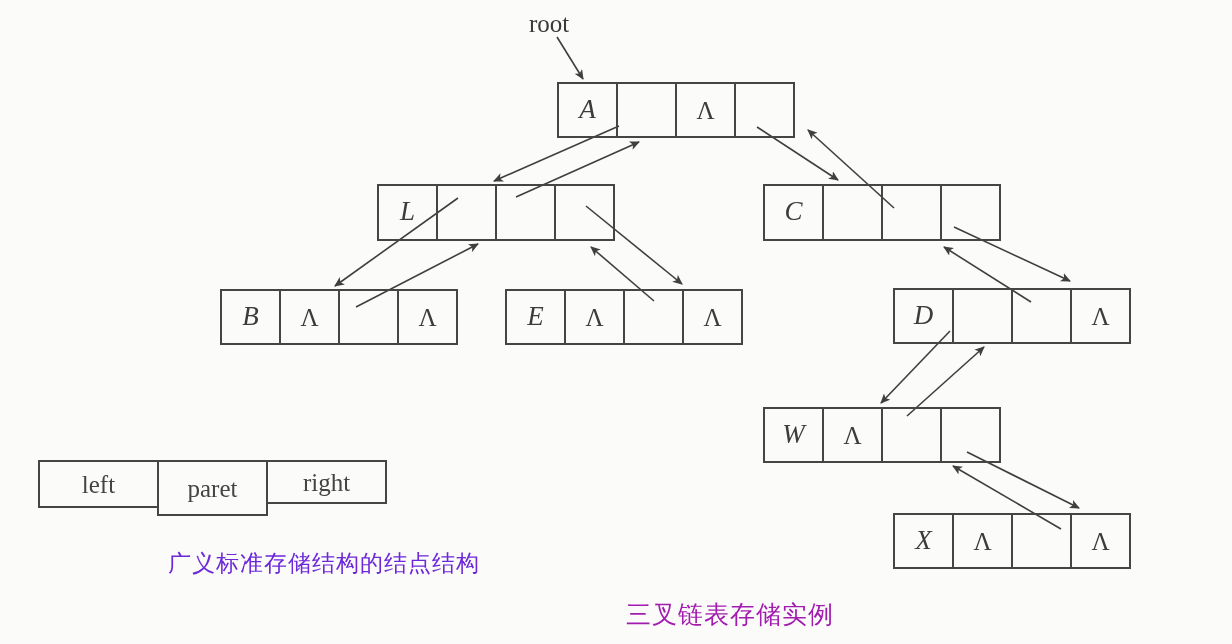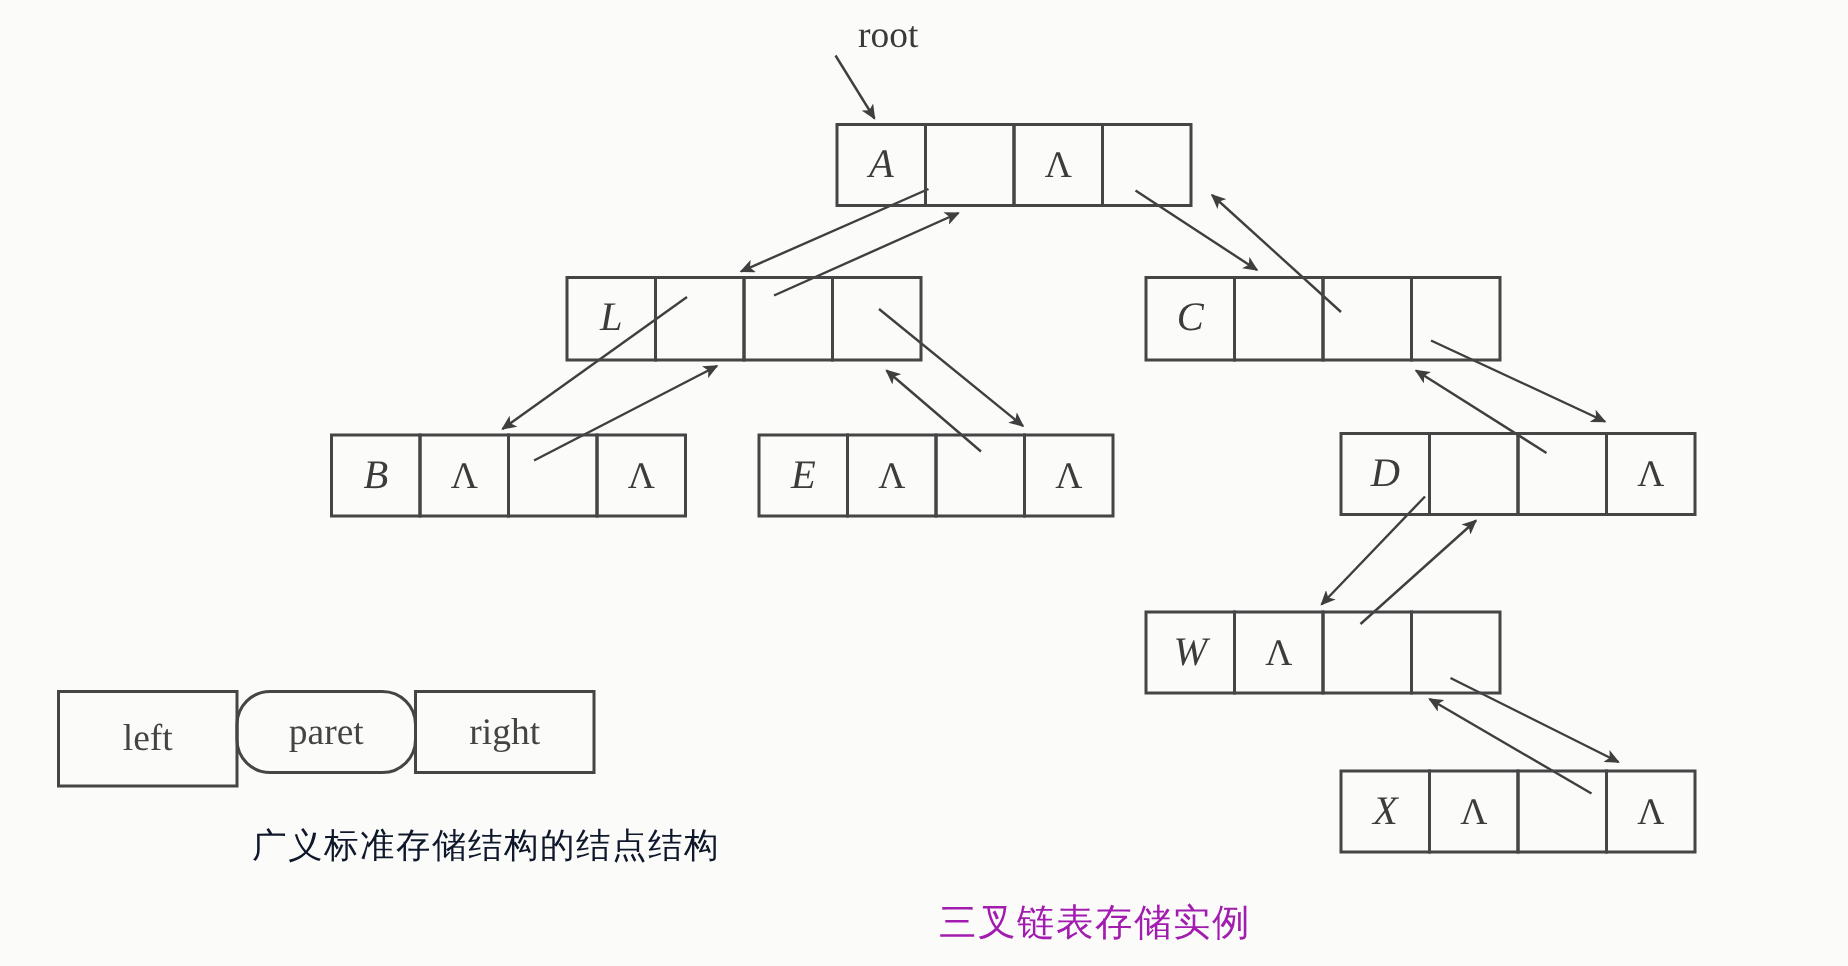--- a/index.html
+++ b/index.html
@@ -47,21 +47,21 @@
     font-size:25px;
     color:#444444;
     line-height:1;
   }
   .label{
     position:absolute;
     color:#3a3a3a;
     white-space:nowrap;
   }
   .root-label{font-size:25px;}
-  .caption{font-size:23px;color:#0f172a;letter-spacing:1px;}
+  .caption{font-size:23px;color:#6d28d9;letter-spacing:1px;}
   .caption-large{font-size:25px;color:#a21caf;letter-spacing:1px;}
 </style>
 </head>
 <body>
 
 <div class="canvas">
   <svg class="arrow-layer" width="1232" height="644" viewBox="0 0 1232 644" xmlns="http://www.w3.org/2000/svg">
     <defs>
       <marker id="ah" markerWidth="11" markerHeight="9" refX="9" refY="4.5" orient="auto" markerUnits="userSpaceOnUse">
         <path d="M0,0 L10,4.5 L0,9 L2.5,4.5 Z" fill="#3f3f3f"></path>
@@ -163,29 +163,29 @@
         </div>
         <div class="cell" style="width: 61px; height: 56px;">
           <span class="lambda">Λ</span>
         </div>
         <div class="cell" style="width: 61px; height: 56px;"></div>
         <div class="cell" style="width: 61px; height: 56px;">
           <span class="lambda">Λ</span>
         </div>
       </div>
       <div class="node" style="left: 38px; top: 460px;">
-        <div class="cell" style="width: 121px; height: 65px;">
+        <div class="cell" style="width: 121px; height: 48px;">
           <span class="word">left</span>
         </div>
-        <div class="cell" style="width: 121px; height: 56px; border-radius: 23px;">
+        <div class="cell" style="width: 111px; height: 56px;">
           <span class="word">paret</span>
         </div>
-        <div class="cell" style="width: 121px; height: 56px;">
+        <div class="cell" style="width: 121px; height: 44px;">
           <span class="word">right</span>
         </div>
       </div>
     </div>
   <div id="labels-layer">
-      <div class="label root-label" style="left: 529px; top: 10px; margin-left: 43px;">root</div>
+      <div class="label root-label" style="left: 529px; top: 10px;">root</div>
       <div class="label caption" style="left: 168px; top: 548px;">广义标准存储结构的结点结构</div>
       <div class="label caption-large" style="left: 626px; top: 598px;">三叉链表存储实例</div>
     </div>
 </div>
 
 </body></html>

